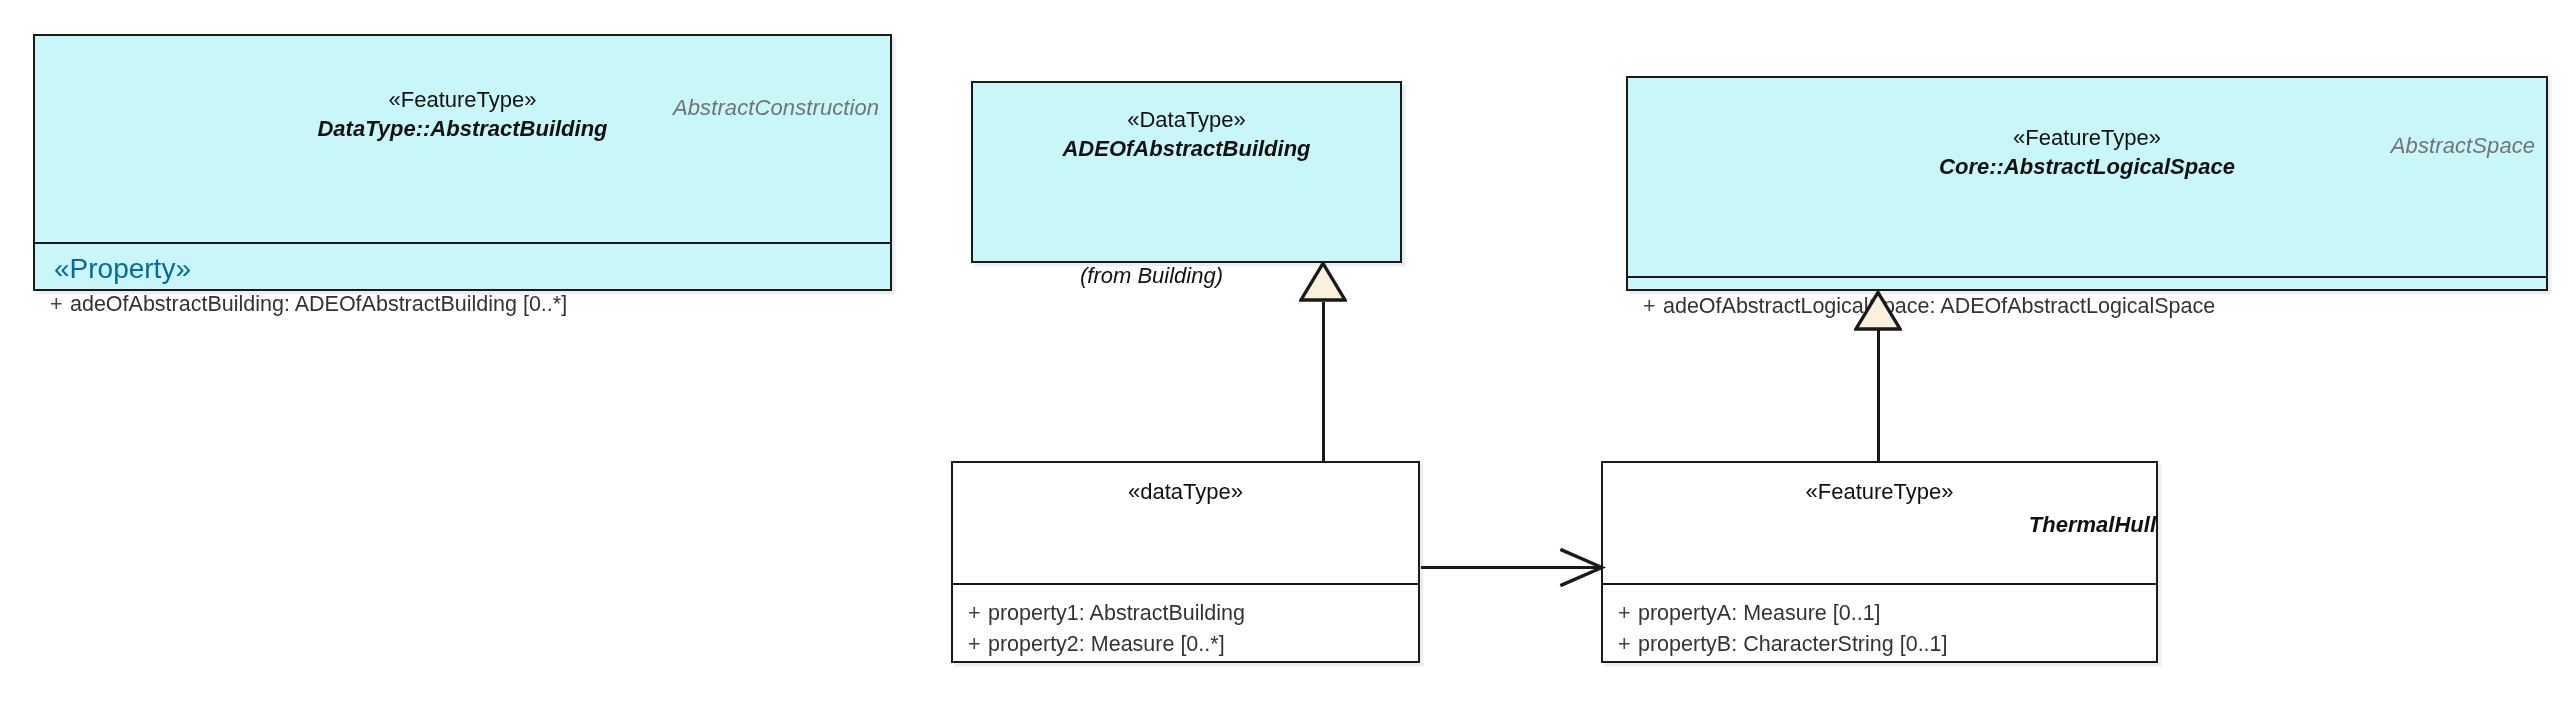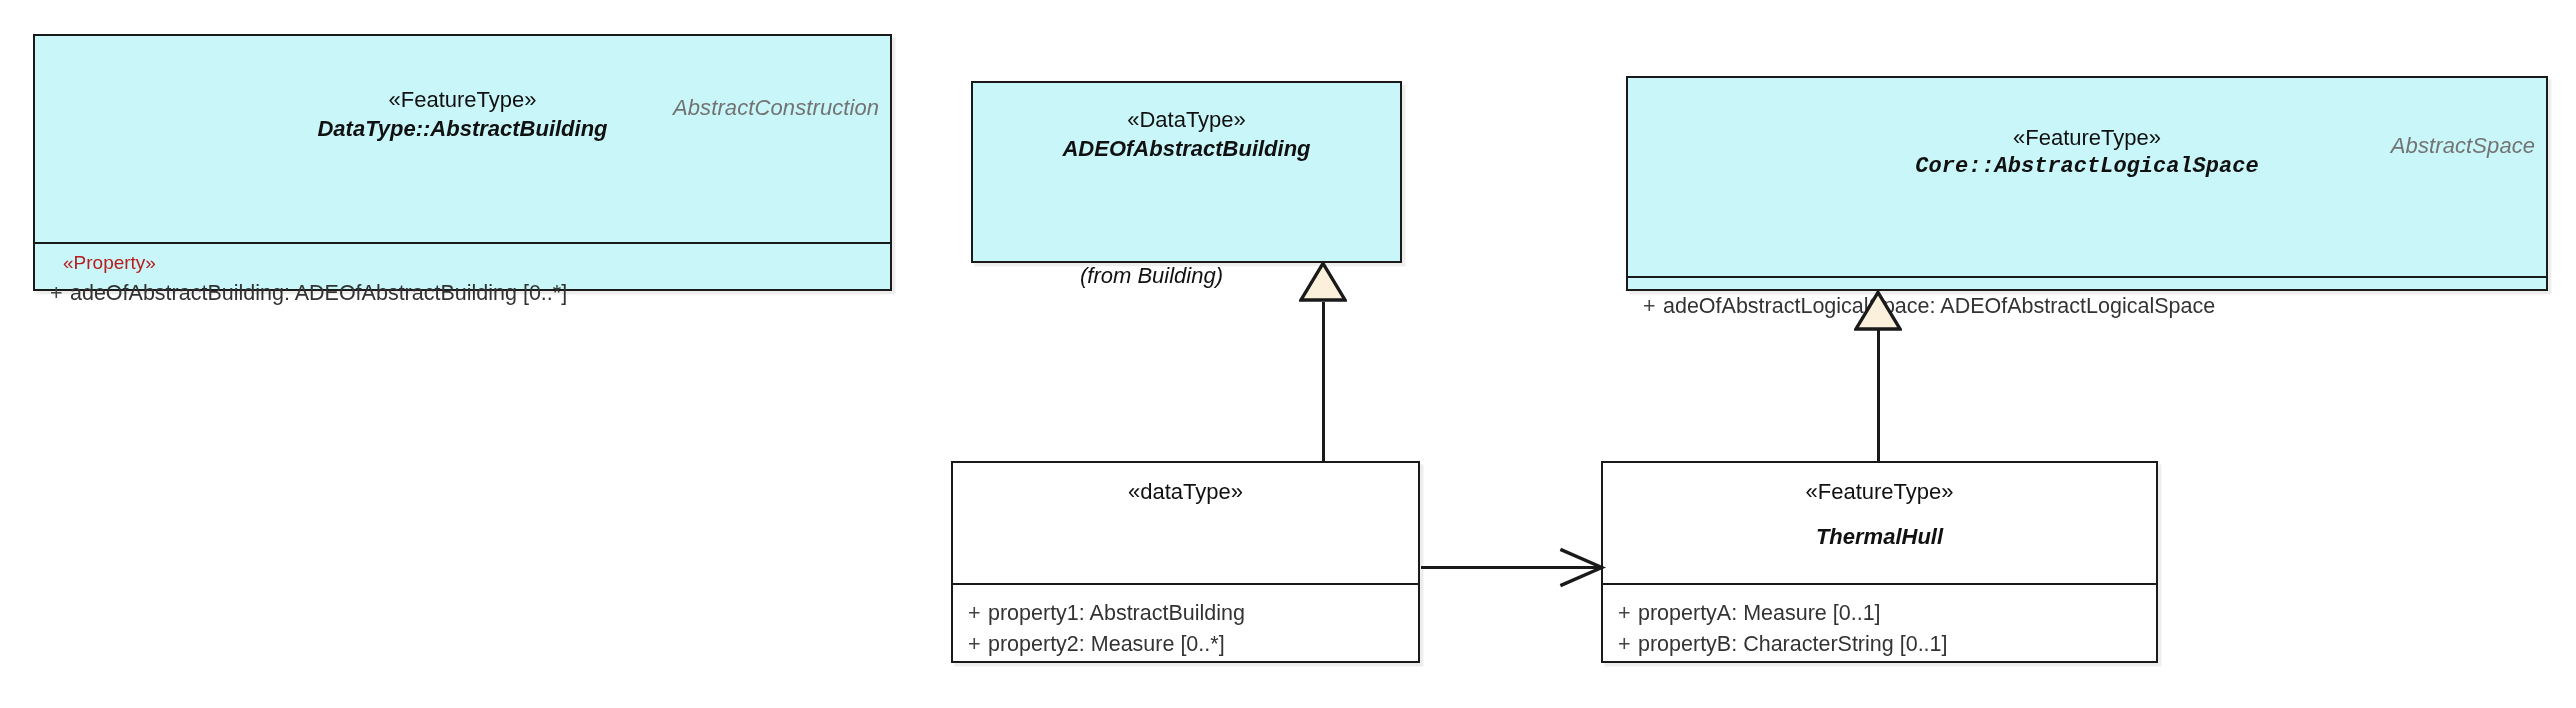--- a/index.html
+++ b/index.html
@@ -62,23 +62,23 @@
   }
   .classname.abstract { font-style: italic; }
 
   .box-compartment {
     position: relative;
     box-sizing: border-box;
     width: 100%;
     padding: 0;
   }
   .prop-stereotype {
-    font-size: 19px;
-    color: #b91c1c;
-    padding-left: 28px;
+    font-size: 28px;
+    color: #0369a1;
+    padding-left: 19px;
     line-height: 1.2;
     white-space: nowrap;
   }
   .attr-row {
     display: flex;
     align-items: baseline;
     font-size: 21.5px;
     color: #333333;
     line-height: 1.25;
     white-space: nowrap;
@@ -144,21 +144,21 @@
     <div class="box-header" style="height:100%;">
       <div class="stereotype" style="margin-top:24px;">«DataType»</div>
       <div class="classname" style="margin-top:4px;">ADEOfAbstractBuilding</div>
     </div>
   </div>
 
   <div class="uml-box cyan" style="left:1626px; top:76px; width:922px; height:215px;">
     <div class="box-header divided" style="height:153px;">
       <div class="corner-name">AbstractSpace</div>
       <div class="stereotype" style="margin-top:47px;">«FeatureType»</div>
-      <div class="classname abstract" style="margin-top:4px;font-family:Liberation Mono, monospace;">Core::AbstractLogicalSpace</div>
+      <div class="classname abstract" style="margin-top:4px;">Core::AbstractLogicalSpace</div>
     </div>
     <div class="box-compartment" style="height:58px;">
       <div class="attr-row" style="margin-top:15px;">
         <span class="attr-vis">+</span>
         <span class="attr-text">adeOfAbstractLogicalSpace: ADEOfAbstractLogicalSpace</span>
       </div>
     </div>
   </div>
 
   <div class="uml-box plain" style="left:951px; top:461px; width:469px; height:202px;">
@@ -173,21 +173,21 @@
       <div class="attr-row" style="margin-top:4px;">
         <span class="attr-vis">+</span>
         <span class="attr-text">property2: Measure [0..*]</span>
       </div>
     </div>
   </div>
 
   <div class="uml-box plain" style="left:1601px; top:461px; width:557px; height:202px;">
     <div class="box-header divided" style="height:106px;">
       <div class="stereotype" style="margin-top:16px;">«FeatureType»</div>
-      <div class="classname" style="margin-top:20px;">ThermalHull</div>
+      <div class="classname" style="margin-top:8px;text-align:right;">ThermalHull</div>
     </div>
     <div class="box-compartment" style="height:94px;">
       <div class="attr-row" style="margin-top:15px;">
         <span class="attr-vis">+</span>
         <span class="attr-text">propertyA: Measure [0..1]</span>
       </div>
       <div class="attr-row" style="margin-top:4px;">
         <span class="attr-vis">+</span>
         <span class="attr-text">propertyB: CharacterString [0..1]</span>
       </div>

